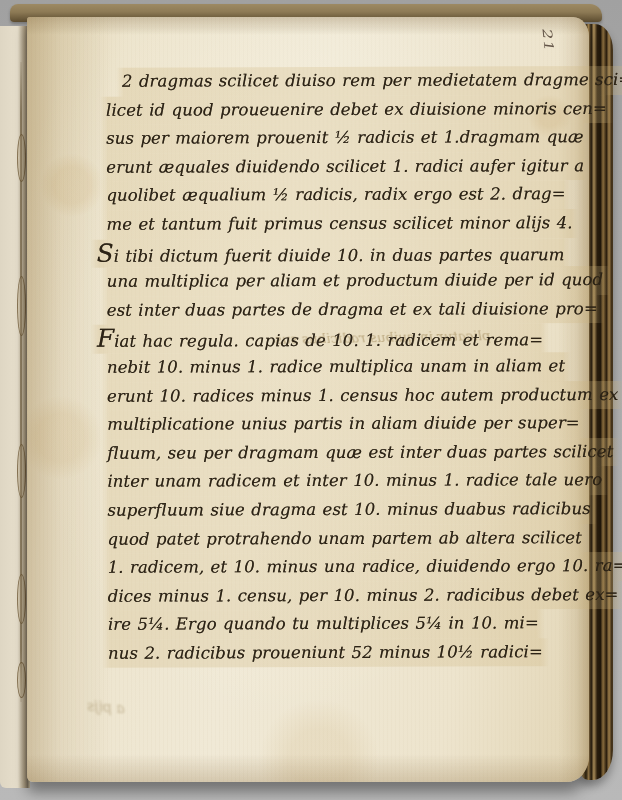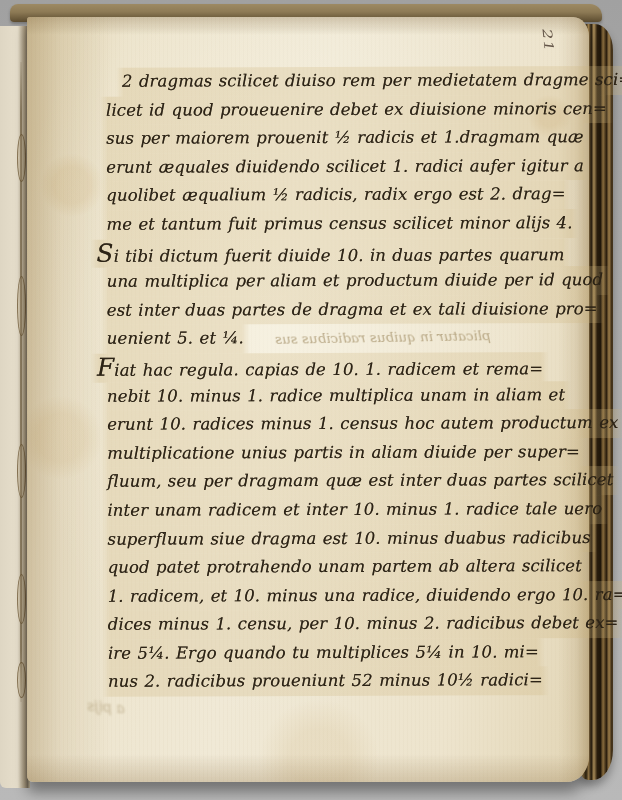--- a/index.html
+++ b/index.html
@@ -148,21 +148,20 @@
     <div class="textblock">
       <div class="ms-line first">2 dragmas scilicet diuiso rem per medietatem dragme sci=</div>
       <div class="ms-line">licet id quod proueuenire debet ex diuisione minoris cen=</div>
       <div class="ms-line">sus per maiorem prouenit ½ radicis et 1.dragmam quæ</div>
       <div class="ms-line">erunt æquales diuidendo scilicet 1. radici aufer igitur a</div>
       <div class="ms-line">quolibet æqualium ½ radicis, radix ergo est 2. drag=</div>
       <div class="ms-line">me et tantum fuit primus census scilicet minor alijs 4.</div>
       <div class="ms-line outdent">Si tibi dictum fuerit diuide 10. in duas partes quarum</div>
       <div class="ms-line">una multiplica per aliam et productum diuide per id quod</div>
       <div class="ms-line">est inter duas partes de dragma et ex tali diuisione pro=</div>
-      <div class="ms-line">uenient 5. et ¼.</div>
       <div class="ms-line outdent">Fiat hac regula. capias de 10. 1. radicem et rema=</div>
       <div class="ms-line">nebit 10. minus 1. radice multiplica unam in aliam et</div>
       <div class="ms-line">erunt 10. radices minus 1. census hoc autem productum ex</div>
       <div class="ms-line">multiplicatione unius partis in aliam diuide per super=</div>
       <div class="ms-line">fluum, seu per dragmam quæ est inter duas partes scilicet</div>
       <div class="ms-line">inter unam radicem et inter 10. minus 1. radice tale uero</div>
       <div class="ms-line">superfluum siue dragma est 10. minus duabus radicibus</div>
       <div class="ms-line">quod patet protrahendo unam partem ab altera scilicet</div>
       <div class="ms-line">1. radicem, et 10. minus una radice, diuidendo ergo 10. ra=</div>
       <div class="ms-line">dices minus 1. censu, per 10. minus 2. radicibus debet ex=</div>

